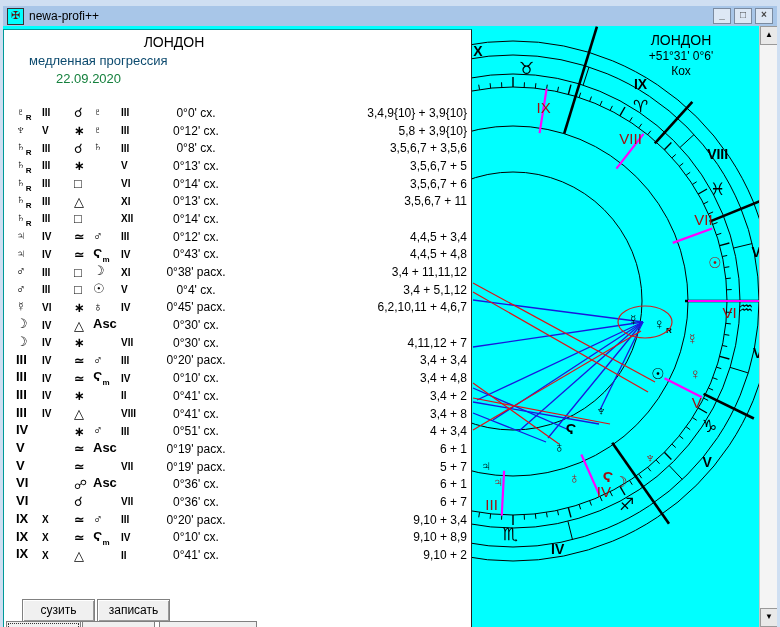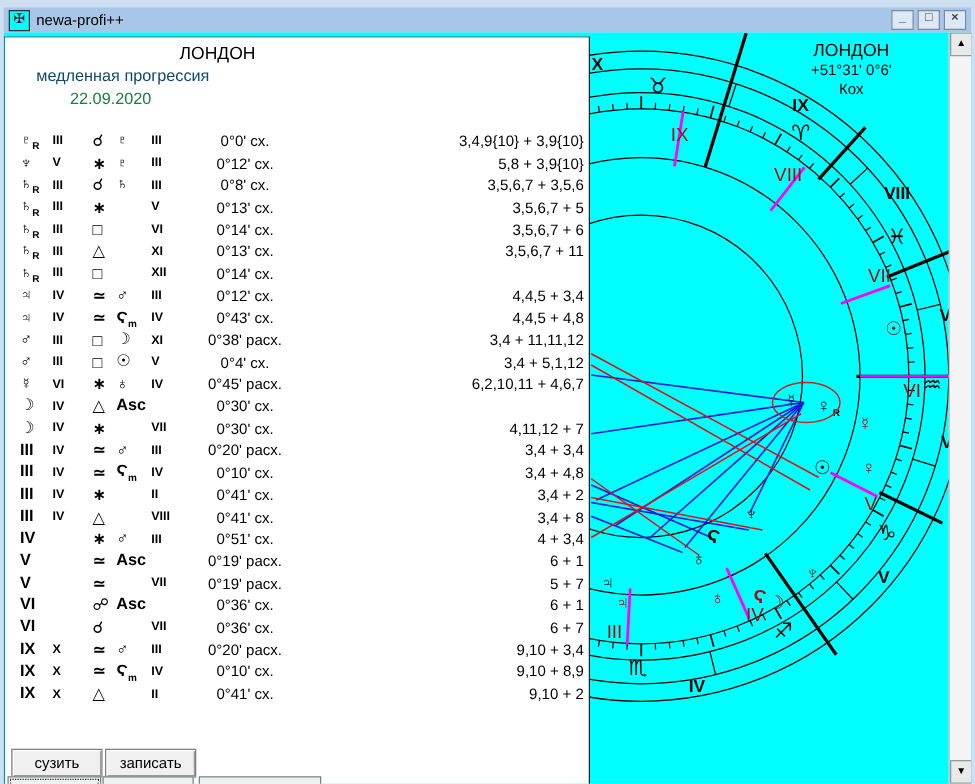--- a/index.html
+++ b/index.html
@@ -27,21 +27,21 @@
   .rows{position:absolute;top:74px;left:12px;right:4px;}
   .arow{height:17.7px;display:flex;align-items:center;font-size:12px;color:#000;white-space:nowrap;}
   .c-a{width:26px;font-weight:bold;font-size:13px;}
   .c-ah{width:32px;font-weight:bold;font-size:10px;}
   .c-asp{width:19px;font-weight:bold;font-size:13px;}
   .c-b{width:28px;font-weight:bold;font-size:13px;}
   .c-bh{width:34px;font-weight:bold;font-size:10px;}
   .c-orb{width:82px;text-align:center;}
   .c-h{flex:1;text-align:right;}
   .sub{font-size:8px;font-weight:bold;vertical-align:sub;}
-  .btnrow{position:absolute;top:569px;left:5px;display:flex;gap:2px;}
+  .btnrow{position:absolute;top:569px;left:18px;display:flex;gap:2px;}
   .pbtn{width:71px;height:21px;background:#f0f0f0;border:1px solid #808080;
         box-shadow:inset 1px 1px 0 #fff, inset -1px -1px 0 #9a9a9a;
         font-size:12px;text-align:center;line-height:20px;color:#000;}
   .stub{position:absolute;top:591px;height:14px;background:#f0f0f0;border:1px solid #808080;}
   .stub.focus::after{content:"";position:absolute;inset:1px;border:1px dotted #333;}
   
   .chart-head{position:absolute;left:558px;top:6px;width:240px;text-align:center;color:#000;}
   .chart-head .l1{font-size:14px;}
   .chart-head .l2{font-size:12px;margin-top:1px;}
   .chart-head .l3{font-size:12px;margin-top:1px;}

